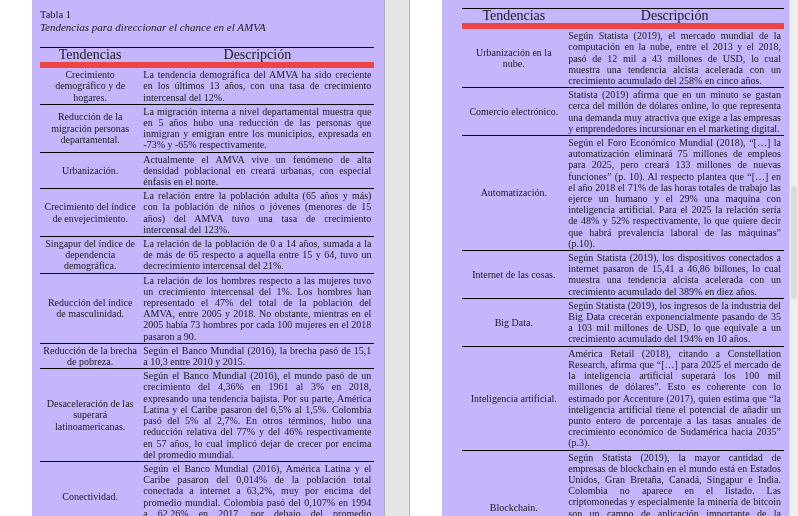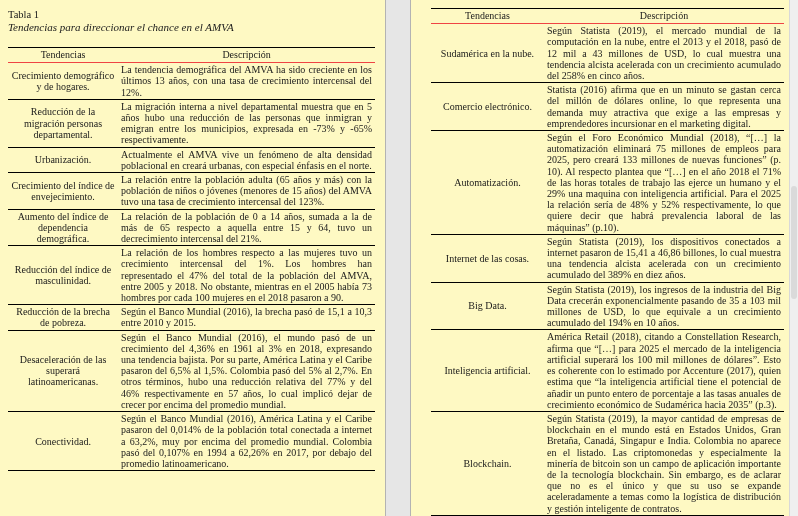--- a/index.html
+++ b/index.html
@@ -6,23 +6,24 @@
   html, body { background: #ffffff; }
   .screen {
     width: 798px; height: 516px;
     display: flex; flex-direction: row;
     overflow: hidden;
     background: #ffffff;
     font-family: "Liberation Serif", "DejaVu Serif", serif;
     color: #1a1a1a;
   }
   .page {
-    background: #fef9c3;
+    background: #c4b5fd;
     height: 516px;
     overflow: hidden;
+    margin-left: 32px;
   }
   .page-left  { width: 385px; padding: 8px 10px 0 8px; }
   .page-right { width: 378px; padding: 8px 5px 0 20px; }
   .gutter {
     width: 26px; height: 516px;
     background: #e6e6e6;
     border-left: 1px solid #b3b3b3;
     border-right: 1px solid #b3b3b3;
     flex: none;
   }
@@ -45,23 +46,23 @@
     width: 100%;
     border-collapse: collapse;
     border-top: 1px solid #000;
     border-bottom: 1px solid #000;
     font-size: 10px;
     line-height: 11.2px;
   }
   table.apa th {
     font-weight: normal;
     text-align: center;
-    border-bottom: 1px solid #ef4444;
+    border-bottom: 6px solid #ef4444;
     padding: 1px 3px 2px 3px;
-    font-size: 10px;
+    font-size: 14px;
   }
   table.apa td {
     border-top: 1px solid #000;
     padding: 1px 3px;
     vertical-align: middle;
   }
   table.apa tr:first-child td { border-top: none; }
   .col-t { width: 30%; text-align: center; }
   .col-d { width: 70%; text-align: justify; }
   .page-right .col-t { width: 32%; }
@@ -93,21 +94,21 @@
           </tr>
           <tr>
             <td class="col-t">Urbanización.</td>
             <td class="col-d">Actualmente el AMVA vive un fenómeno de alta densidad poblacional en creará urbanas, con especial énfasis en el norte.</td>
           </tr>
           <tr>
             <td class="col-t">Crecimiento del índice de envejecimiento.</td>
             <td class="col-d">La relación entre la población adulta (65 años y más) con la población de niños o jóvenes (menores de 15 años) del AMVA tuvo una tasa de crecimiento intercensal del 123%.</td>
           </tr>
           <tr>
-            <td class="col-t">Aumento del índice de dependencia demográfica.</td>
+            <td class="col-t">Singapur del índice de dependencia demográfica.</td>
             <td class="col-d">La relación de la población de 0 a 14 años, sumada a la de más de 65 respecto a aquella entre 15 y 64, tuvo un decrecimiento intercensal del 21%.</td>
           </tr>
           <tr>
             <td class="col-t">Reducción del índice de masculinidad.</td>
             <td class="col-d">La relación de los hombres respecto a las mujeres tuvo un crecimiento intercensal del 1%. Los hombres han representado el 47% del total de la población del AMVA, entre 2005 y 2018. No obstante, mientras en el 2005 había 73 hombres por cada 100 mujeres en el 2018 pasaron a 90.</td>
           </tr>
           <tr>
             <td class="col-t">Reducción de la brecha de pobreza.</td>
             <td class="col-d">Según el Banco Mundial (2016), la brecha pasó de 15,1 a 10,3 entre 2010 y 2015.</td>
           </tr>
@@ -128,26 +129,26 @@
   <div class="page page-right">
     <table class="apa">
       <thead>
         <tr>
           <th class="col-t">Tendencias</th>
           <th class="col-d">Descripción</th>
         </tr>
       </thead>
       <tbody>
           <tr>
-            <td class="col-t">Sudamérica en la nube.</td>
+            <td class="col-t">Urbanización en la nube.</td>
             <td class="col-d">Según Statista (2019), el mercado mundial de la computación en la nube, entre el 2013 y el 2018, pasó de 12 mil a 43 millones de USD, lo cual muestra una tendencia alcista acelerada con un crecimiento acumulado del 258% en cinco años.</td>
           </tr>
           <tr>
             <td class="col-t">Comercio electrónico.</td>
-            <td class="col-d">Statista (2016) afirma que en un minuto se gastan cerca del millón de dólares online, lo que representa una demanda muy atractiva que exige a las empresas y emprendedores incursionar en el marketing digital.</td>
+            <td class="col-d">Statista (2019) afirma que en un minuto se gastan cerca del millón de dólares online, lo que representa una demanda muy atractiva que exige a las empresas y emprendedores incursionar en el marketing digital.</td>
           </tr>
           <tr>
             <td class="col-t">Automatización.</td>
             <td class="col-d">Según el Foro Económico Mundial (2018), “[…] la automatización eliminará 75 millones de empleos para 2025, pero creará 133 millones de nuevas funciones” (p. 10). Al respecto plantea que “[…] en el año 2018 el 71% de las horas totales de trabajo las ejerce un humano y el 29% una maquina con inteligencia artificial. Para el 2025 la relación sería de 48% y 52% respectivamente, lo que quiere decir que habrá prevalencia laboral de las máquinas” (p.10).</td>
           </tr>
           <tr>
             <td class="col-t">Internet de las cosas.</td>
             <td class="col-d">Según Statista (2019), los dispositivos conectados a internet pasaron de 15,41 a 46,86 billones, lo cual muestra una tendencia alcista acelerada con un crecimiento acumulado del 389% en diez años.</td>
           </tr>
           <tr>

